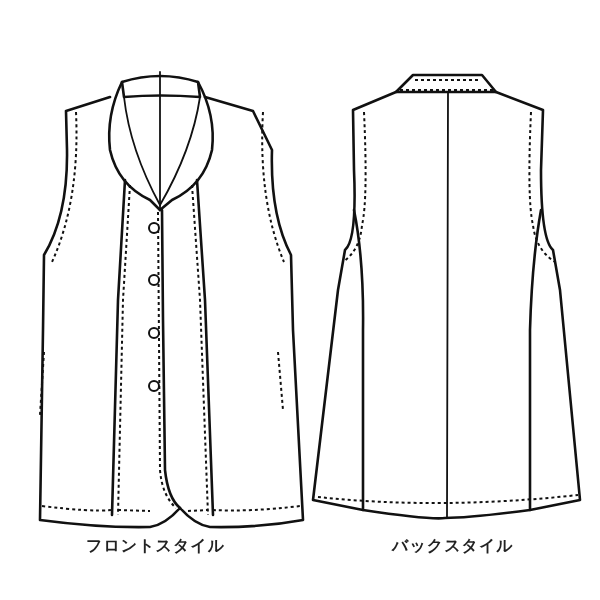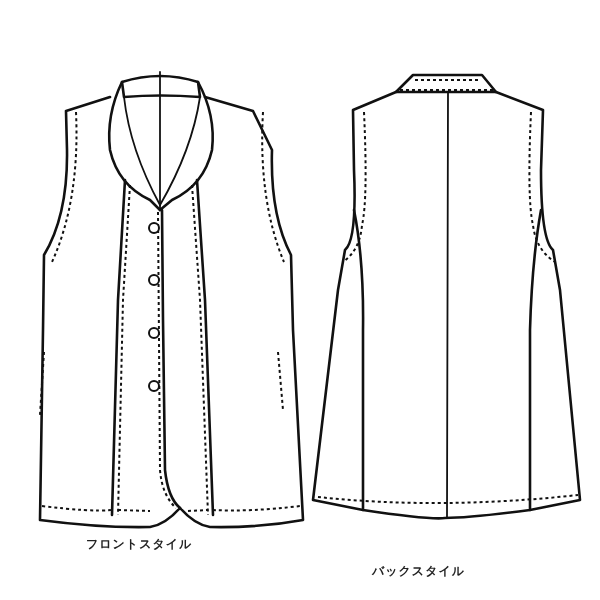--- a/index.html
+++ b/index.html
@@ -1,20 +1,20 @@
 <!DOCTYPE html>
 <html><head>
 <meta charset="utf-8">
 <style>
   html, body { margin:0; padding:0; background:#ffffff; }
   body { width:600px; height:600px; position:relative; overflow:hidden; font-family:"DejaVu Serif", serif; }
   #canvas { position:absolute; left:0; top:0; width:600px; height:600px; }
-  .caption { position:absolute; top:536px; font-size:12px; font-weight:bold; color:#222; letter-spacing:1px; }
+  .caption { position:absolute; top:536px; font-size:16px; font-weight:bold; color:#222; letter-spacing:1px; }
   #cap-front { left:86px; }
-  #cap-back { left:372px;margin-top:27px; }
+  #cap-back { left:392px; }
   .solid { fill:none; stroke:#111; stroke-width:2.6; stroke-linejoin:round; stroke-linecap:round; }
   .thin { fill:none; stroke:#111; stroke-width:1.8; stroke-linecap:round; }
   .dash { fill:none; stroke:#111; stroke-width:2; stroke-dasharray:3 3; }
   .btn { fill:#fff; stroke:#111; stroke-width:2; }
 </style>
 </head>
 <body>
 
 <svg id="canvas" viewBox="0 0 600 600" xmlns="http://www.w3.org/2000/svg">
 

